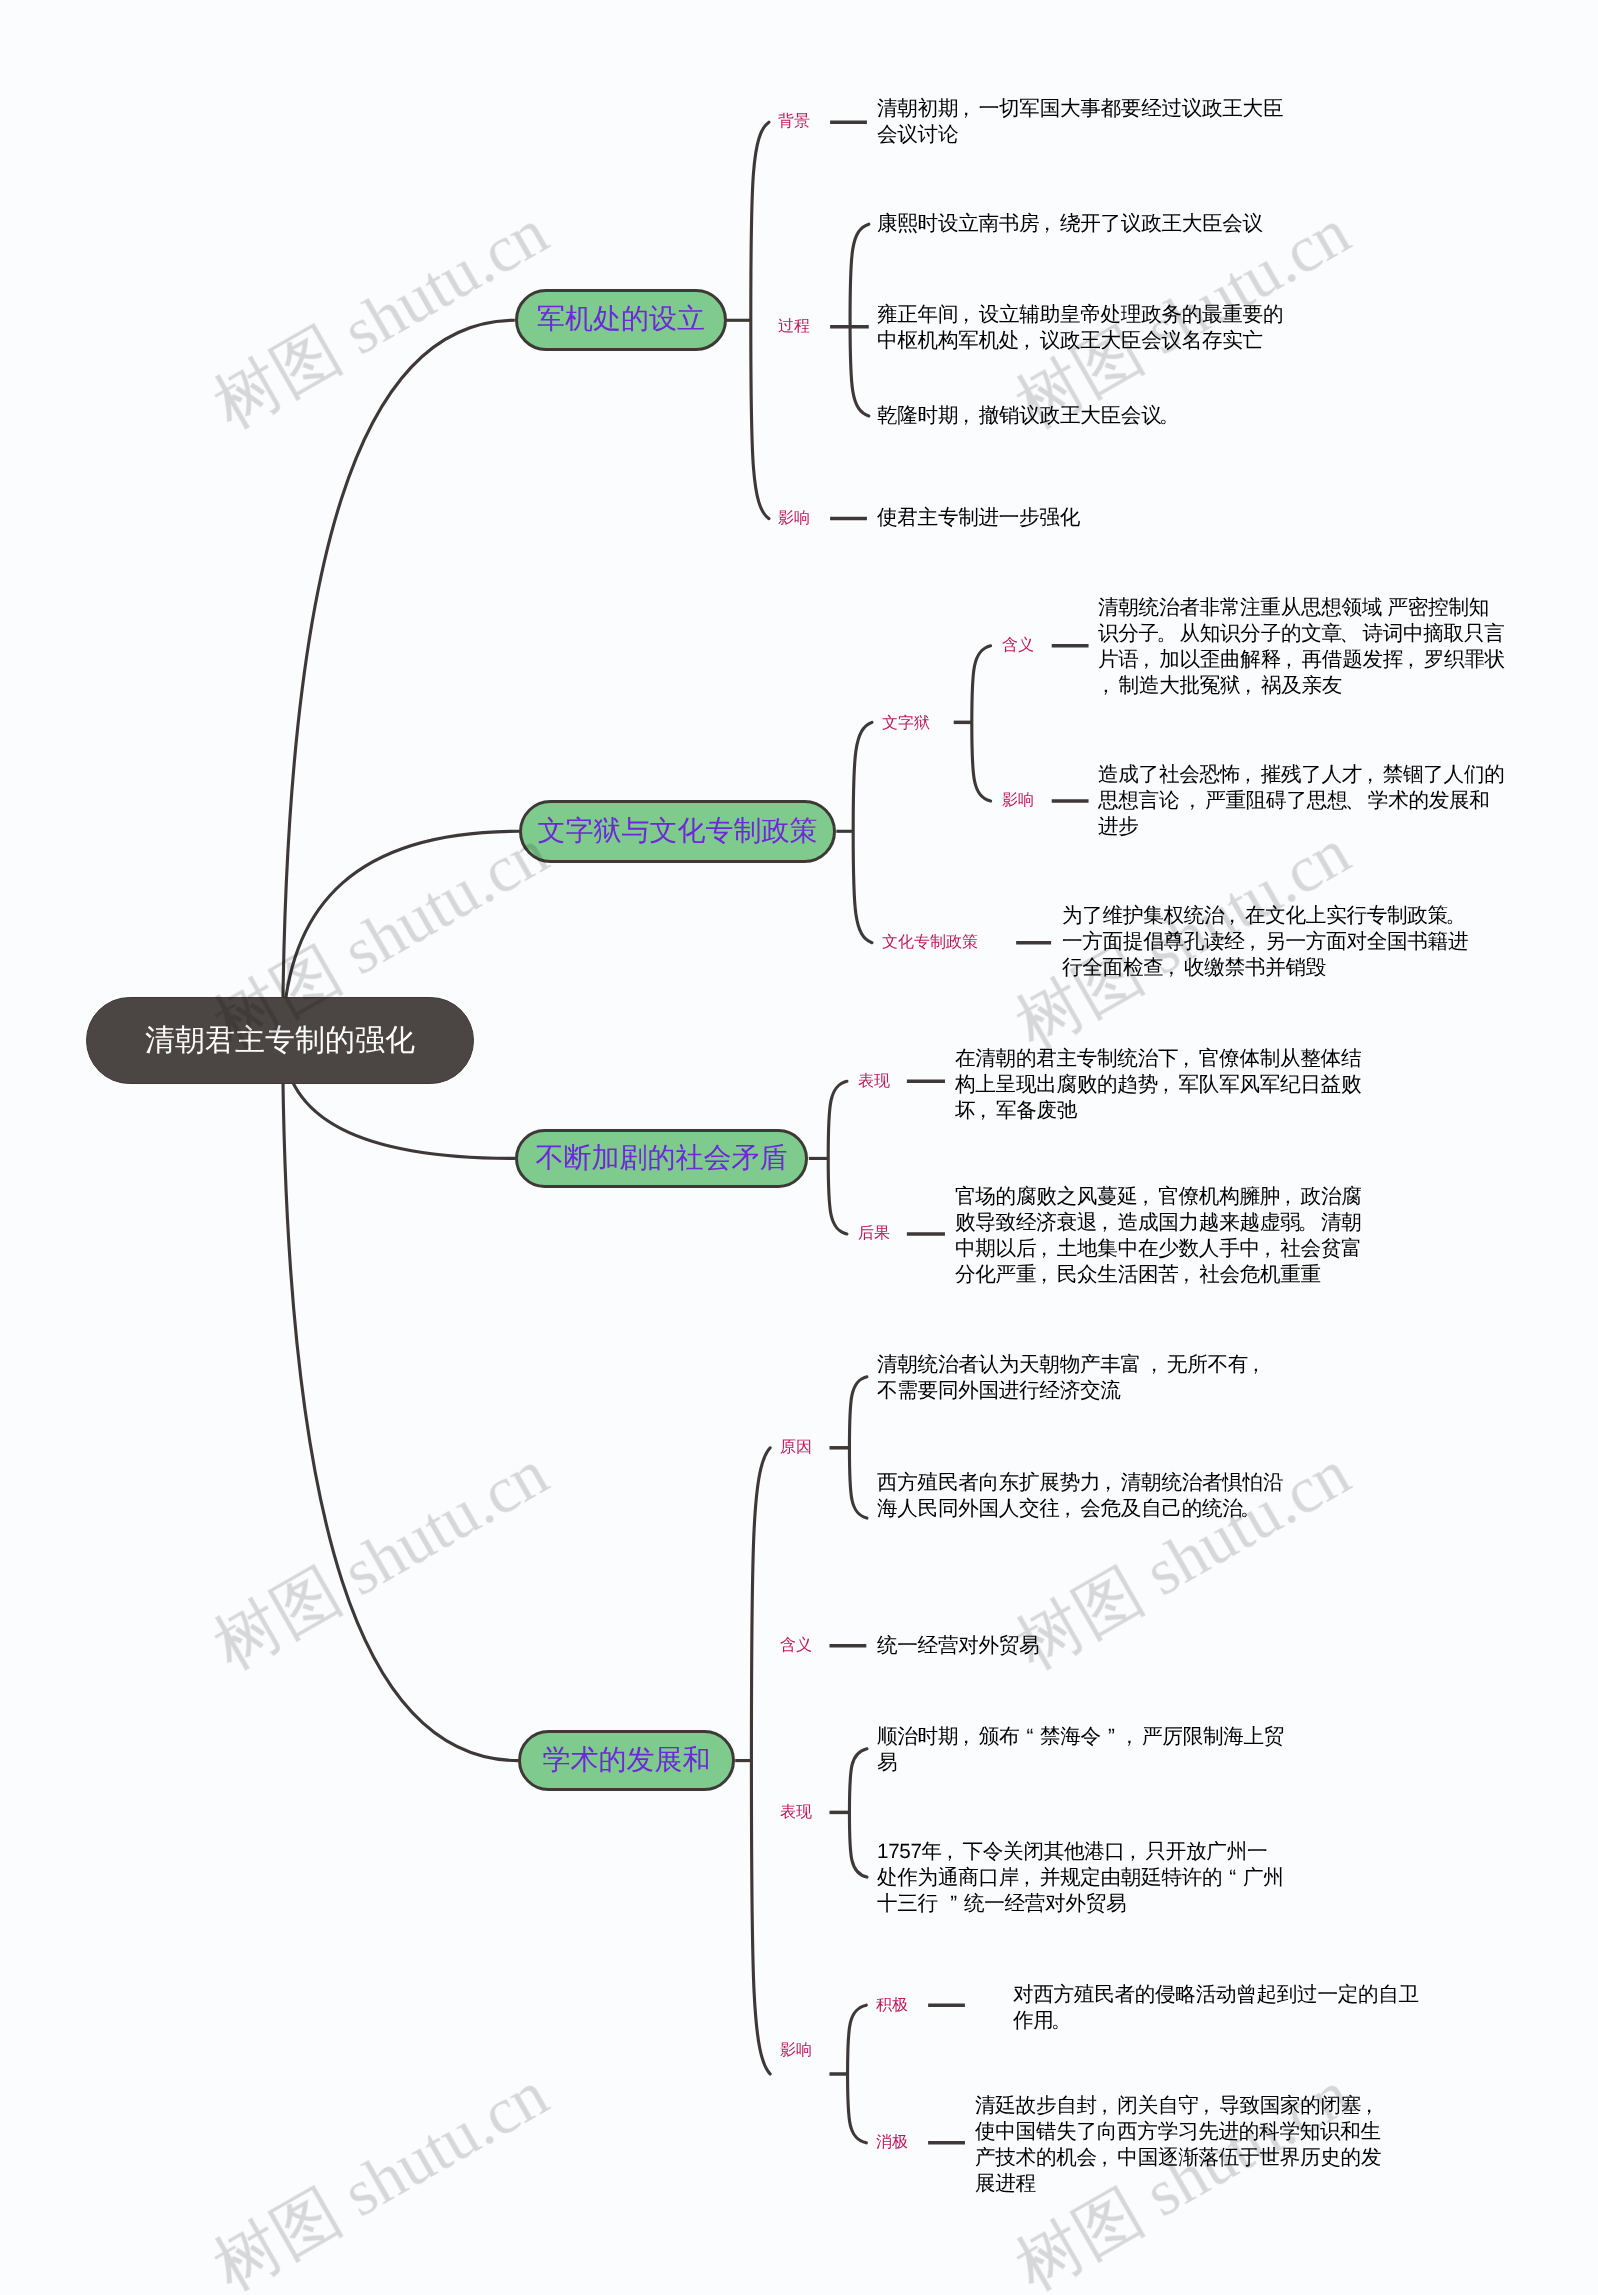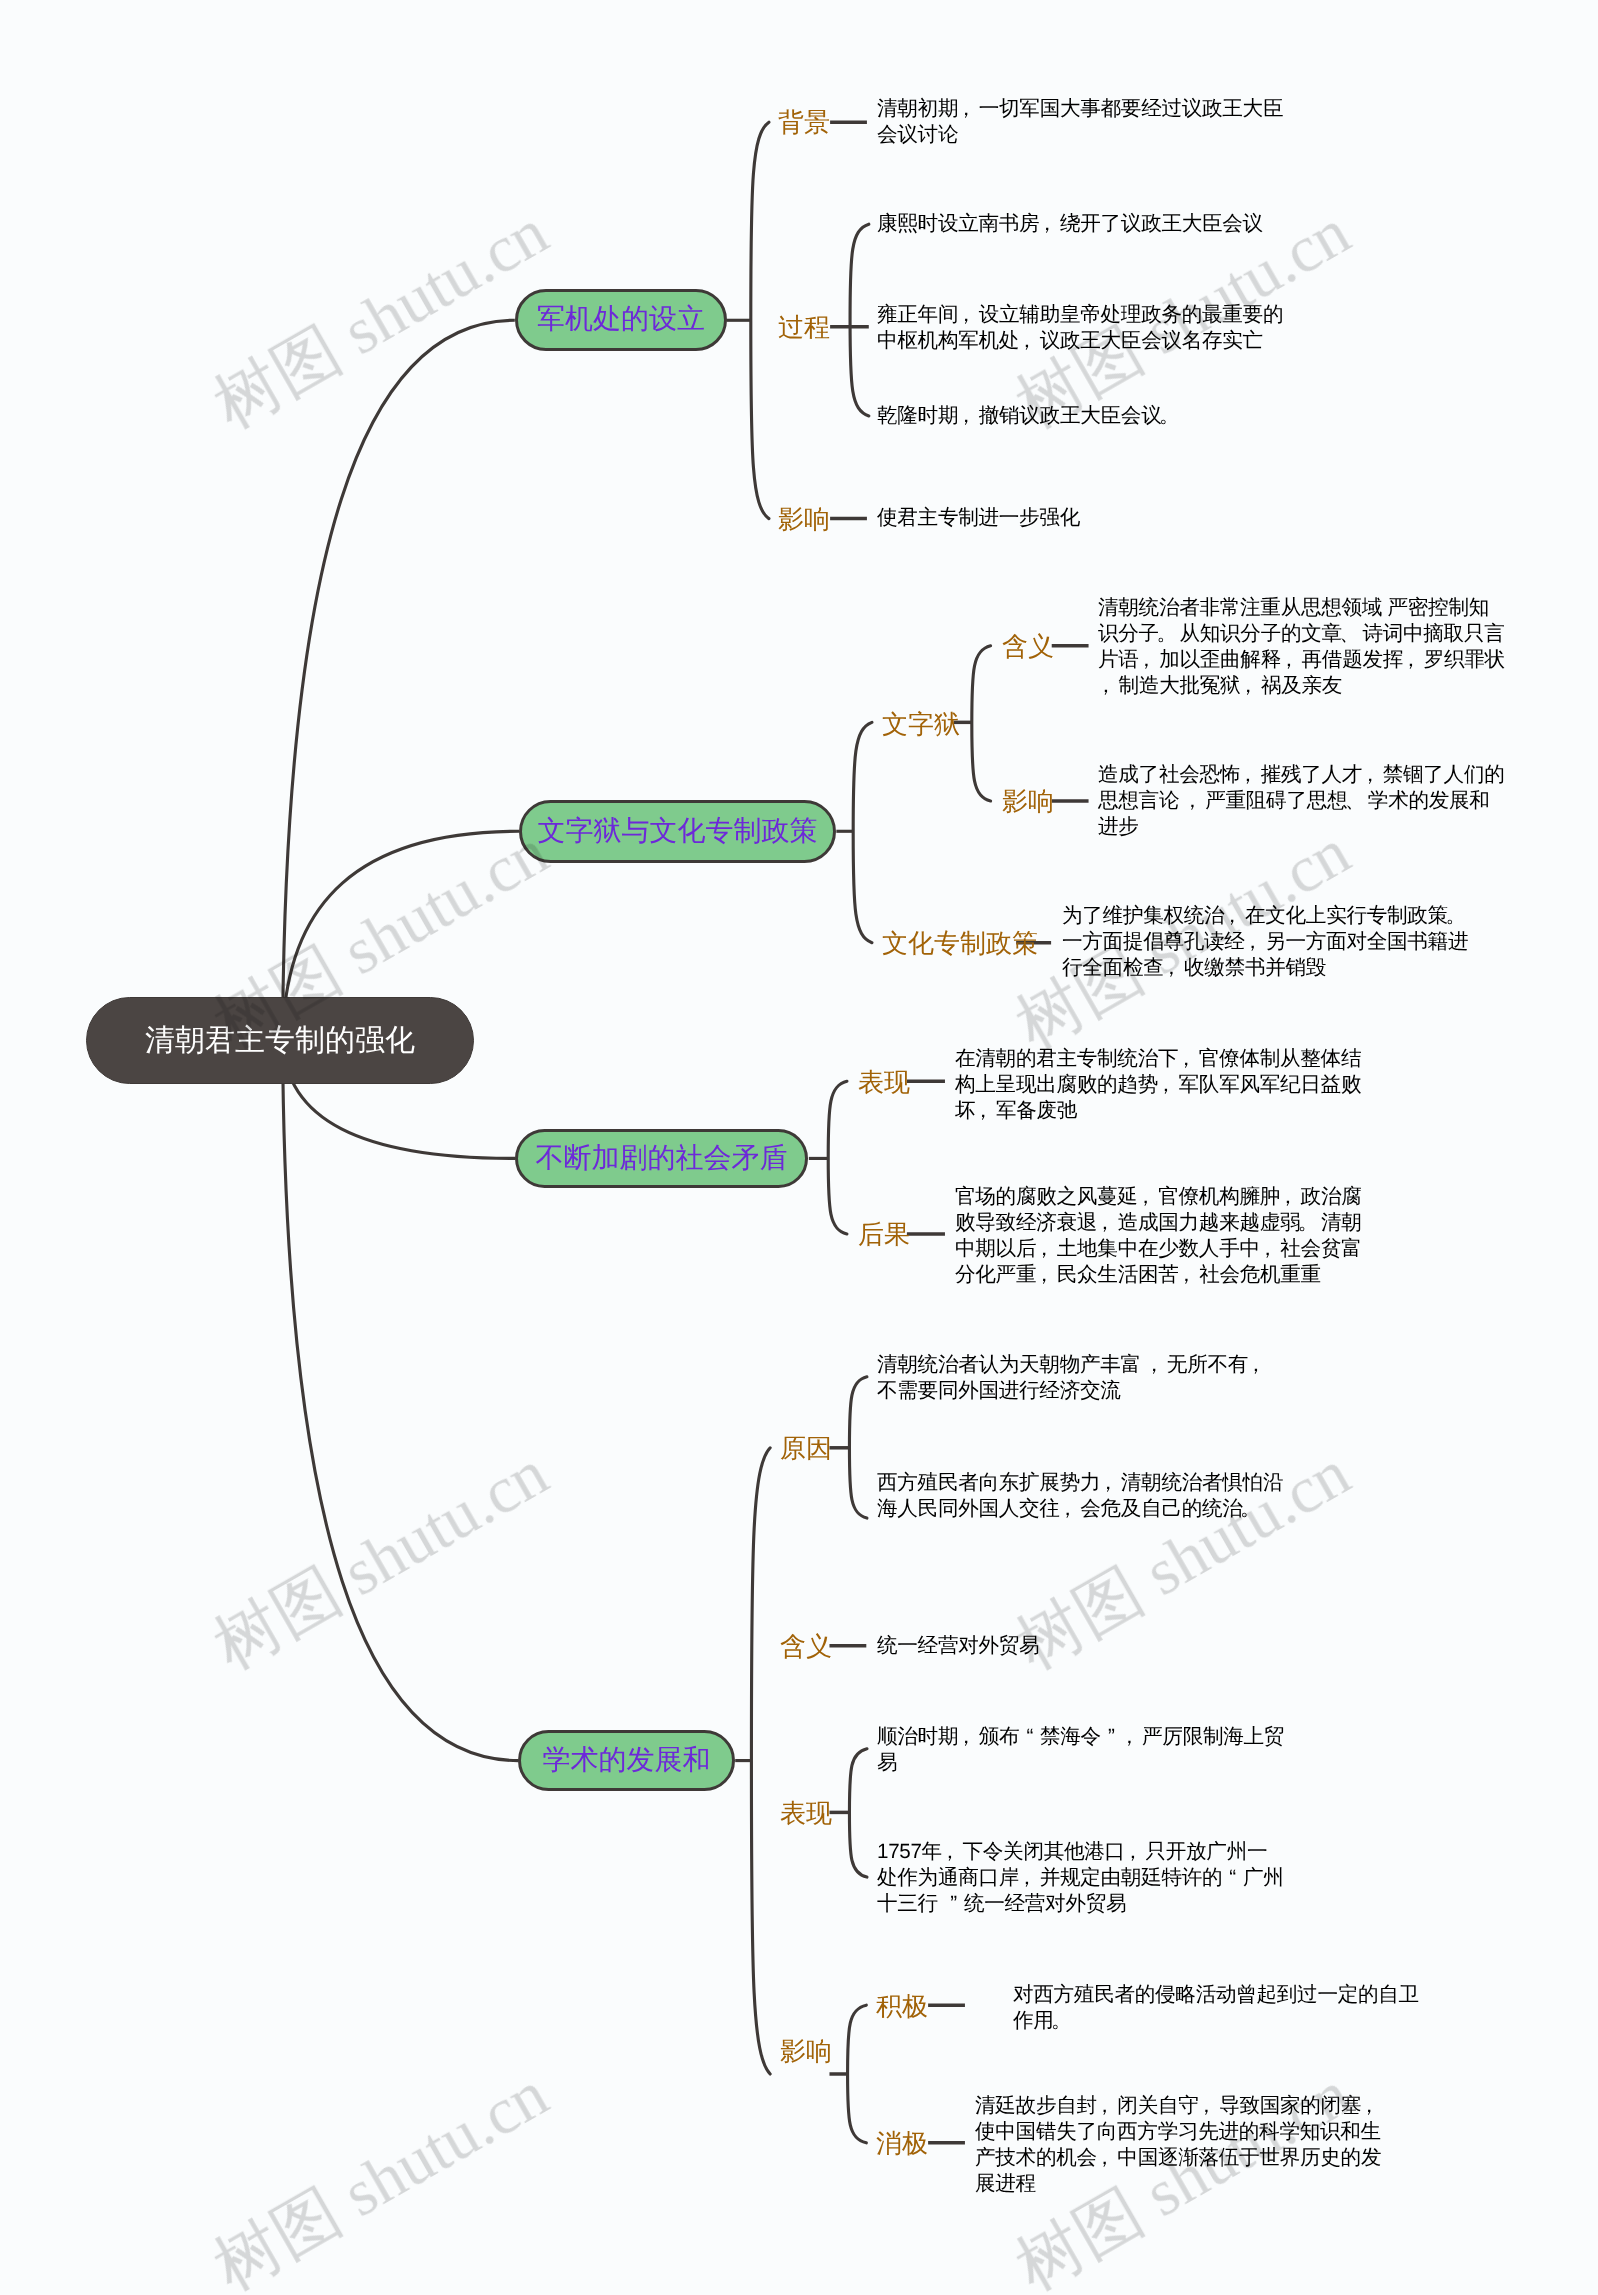--- a/index.html
+++ b/index.html
@@ -3,21 +3,21 @@
 <meta charset="utf-8">
 <style>
   html,body{margin:0;padding:0}
   body{width:1599px;height:2295px;background:#fafcfd;position:relative;overflow:hidden;
        font-family:"Liberation Sans",sans-serif;-webkit-font-smoothing:antialiased;text-rendering:geometricPrecision}
   svg.edges{position:absolute;left:0;top:0}
   .wm-layer{position:absolute;left:0;top:0;width:1599px;height:2295px;pointer-events:none;mix-blend-mode:multiply}
   .wm{position:absolute;font-size:66px;line-height:66px;color:rgba(0,0,0,0.145);white-space:nowrap;
       transform-origin:left bottom;transform:translateY(-100%) rotate(-29.8deg) translateZ(0);
       font-family:"Liberation Serif",serif;user-select:none}
-  .lbl{position:absolute;font-size:26px;line-height:26px;color:#a16207;white-space:nowrap;transform:translateZ(0)}
+  .lbl{position:absolute;font-size:16px;line-height:26px;color:#be185d;white-space:nowrap;transform:translateZ(0)}
   .leaf{position:absolute;font-size:20.6px;line-height:26px;color:#000000;white-space:pre;letter-spacing:-0.3px;transform:translateZ(0)}
   .fw{display:inline-block;width:20.6px;text-align:center}
   .fwl{display:inline-block;width:20.6px;text-align:left;text-indent:-2.5px}
   .bnode{position:absolute;box-sizing:border-box;background:#7fcb8d;border:3.1px solid #3e3937;
          border-radius:624px;display:flex;align-items:center;justify-content:center;font-size:28px;color:#6d28d9;transform:translateZ(0)}
   .rnode{position:absolute;box-sizing:border-box;background:#4b4543;border:1.2px solid #3e3937;border-radius:624px;
          display:flex;align-items:center;justify-content:center;font-size:30px;color:#ffffff;transform:translateZ(0)}
 </style>
 </head>
 <body>

